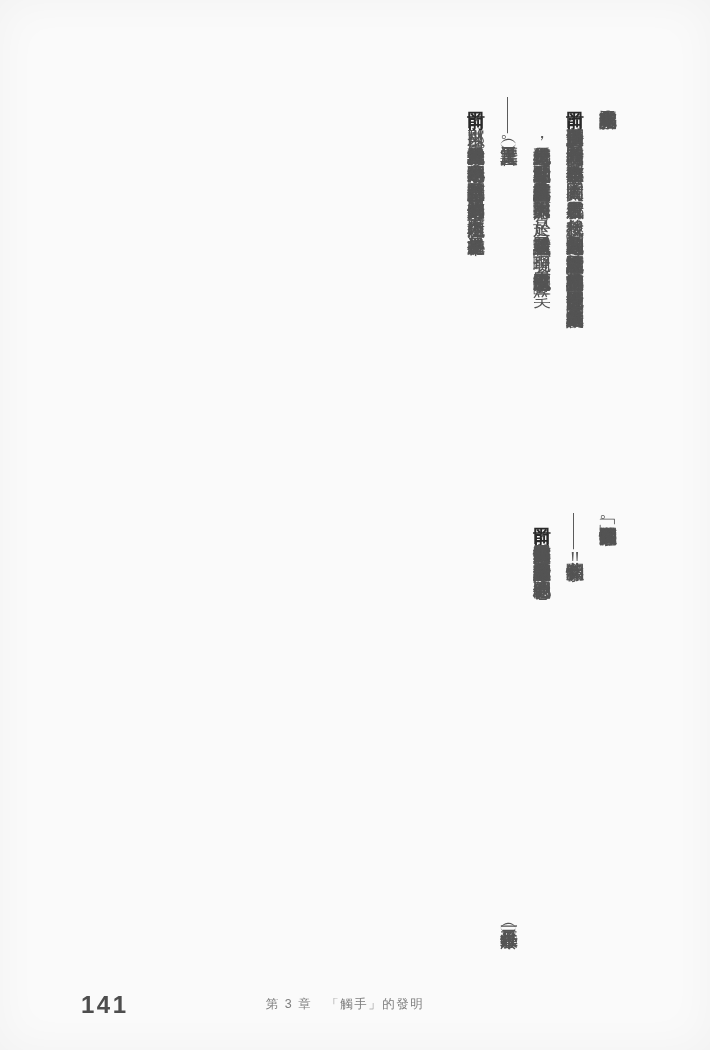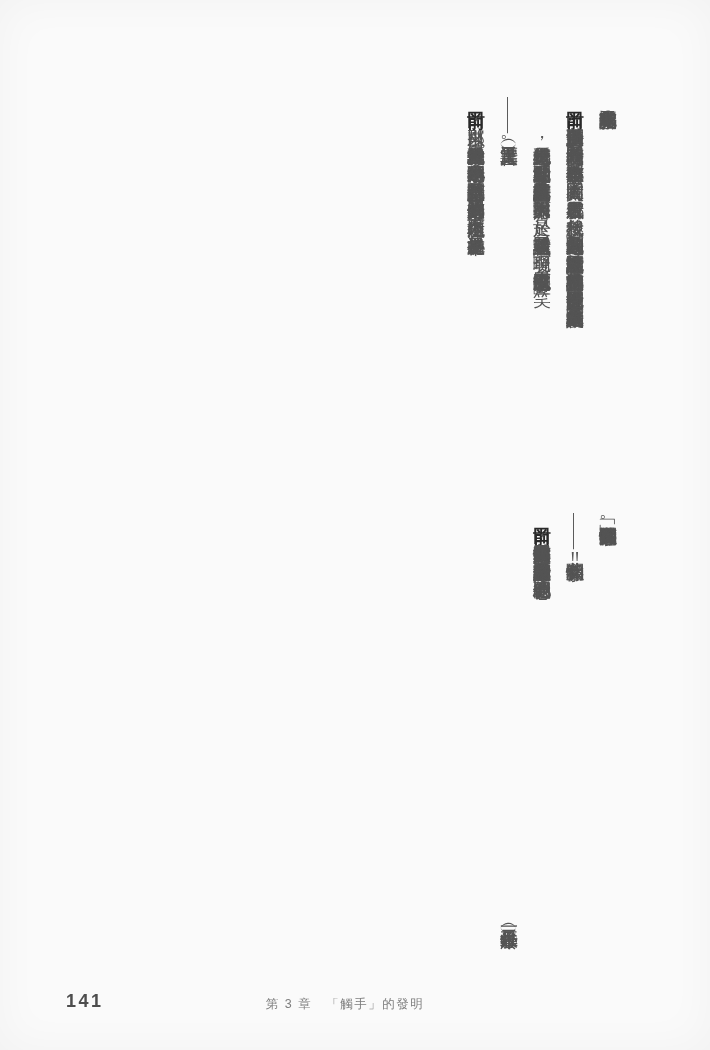--- a/index.html
+++ b/index.html
@@ -35,25 +35,25 @@
   .speaker {
     font-weight: 700;
     color: #292929;
     font-family: "Liberation Sans", "DejaVu Sans", sans-serif;
   }
 
   .attribution { text-align: end; }   
 
   .page-number {
     position: absolute;
-    left: 66px;
+    left: 81px;
     top: 991px;
     font-family: "Liberation Sans", "DejaVu Sans", sans-serif;
     font-weight: 700;
-    font-size: 18px;
+    font-size: 24px;
     letter-spacing: 2.5px;
     color: #4d4d4d;
   }
 
   .chapter-footer {
     position: absolute;
     left: 0;
     top: 996px;
     width: 690px;
     text-align: center;

